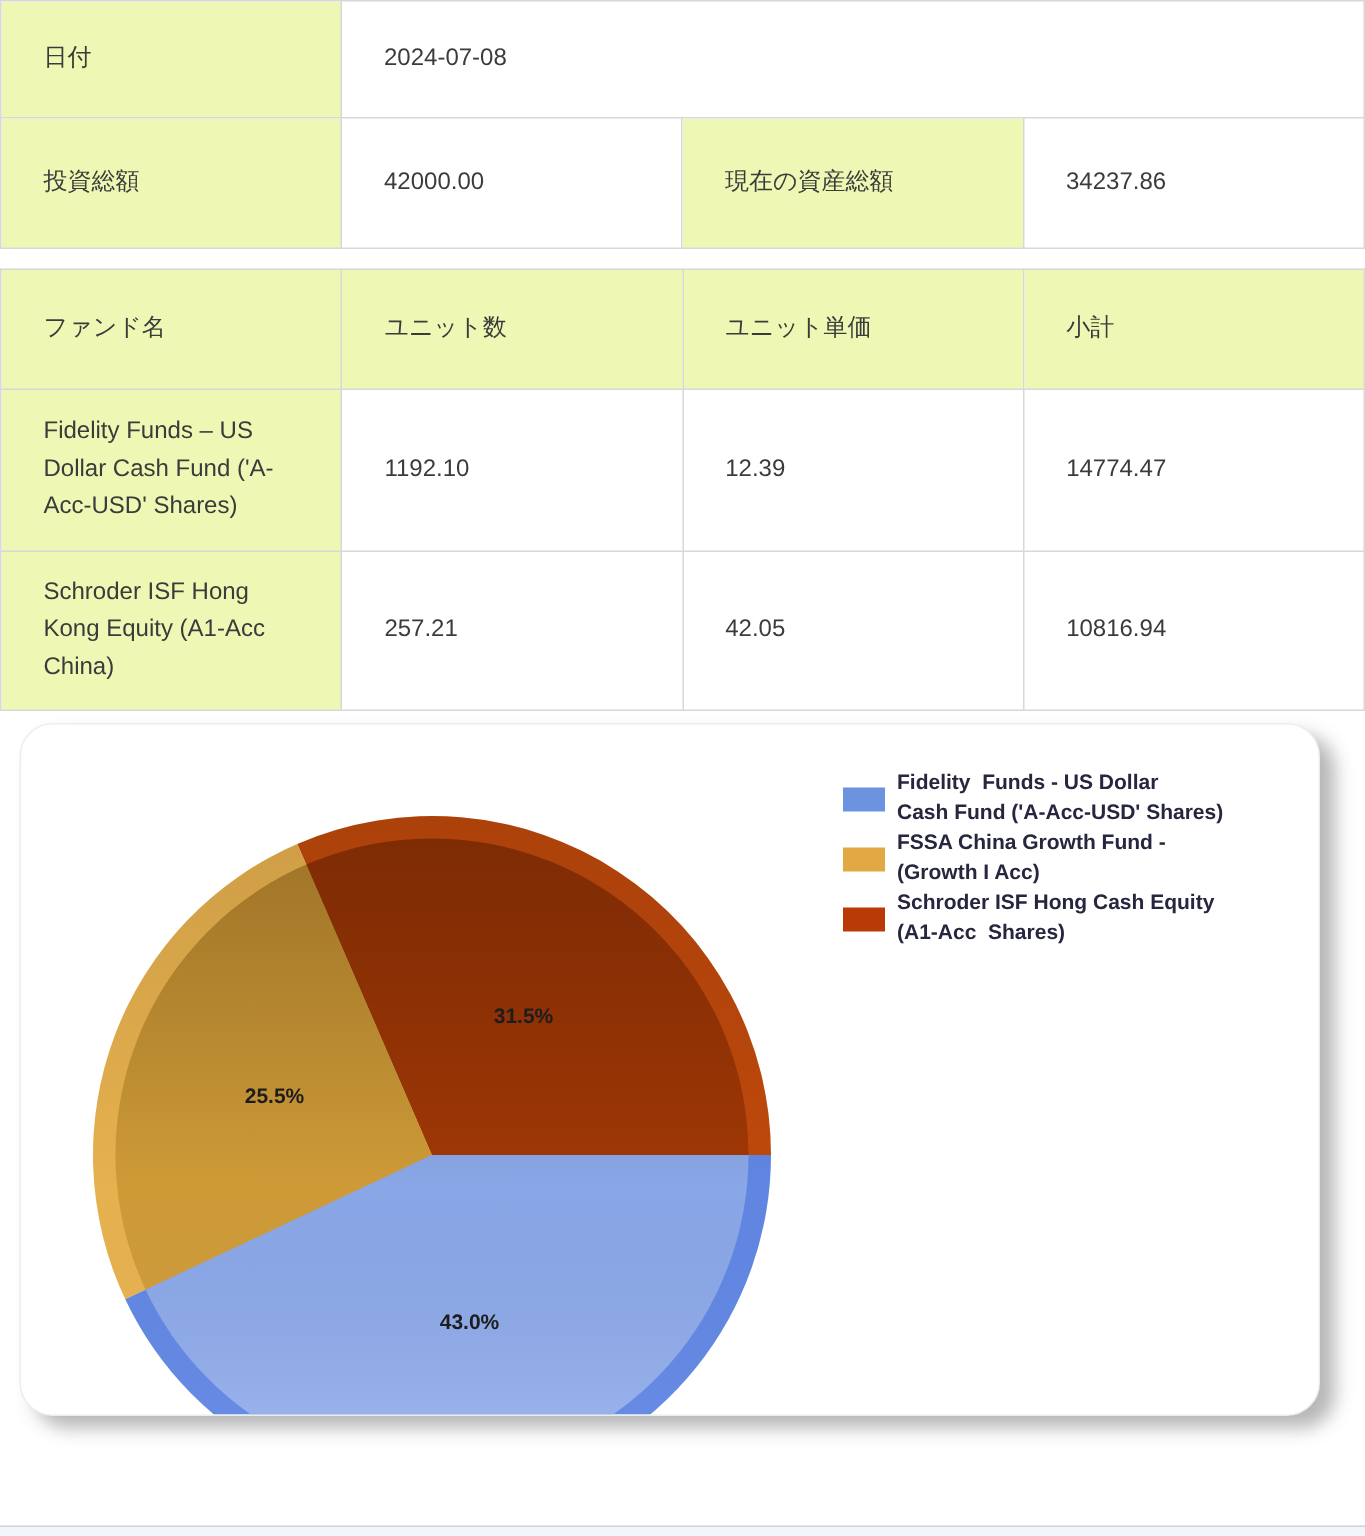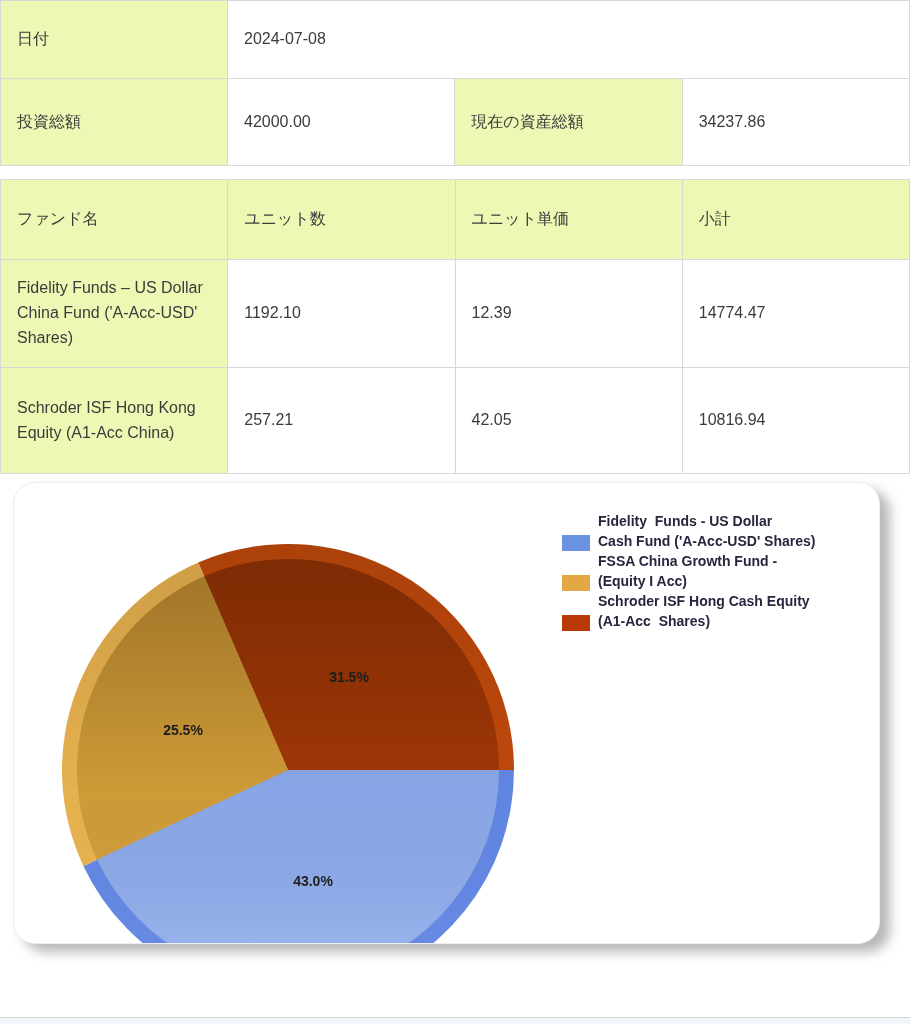--- a/index.html
+++ b/index.html
@@ -6,21 +6,21 @@
   body {
     width:910px; height:1024px; overflow:hidden; position:relative;
     background:#ffffff;
     font-family:"Liberation Sans","DejaVu Sans",sans-serif;
     color:#3b3b3b;
   }
   table { border-collapse:collapse; table-layout:fixed; width:910px; }
   td {
     border:1px solid #d8d8d8;
     font-size:16px; line-height:1.55;
-    padding:10px 16px; vertical-align:middle;
+    padding:10px 28px; vertical-align:middle;
     box-sizing:border-box; color:#3b3b3b;
     overflow:hidden;
   }
   td.label-cell { background:#eef8b4; }
   .summary-table { margin-bottom:13px; }
   .summary-table tr.row-date td { height:78px; }
   .summary-table tr.row-totals td { height:87px; }
   .funds-table { margin-bottom:8px; }
   .funds-table tr.head td { height:80px; }
   .funds-table tr.fund-row-0 td { height:108px; }
@@ -38,21 +38,21 @@
     overflow:hidden;
   }
   .pie-svg { position:absolute; left:0; top:0; }
   .pie-label {
     font-family:"Liberation Sans","DejaVu Sans",sans-serif;
     font-size:14px; font-weight:bold; fill:#1d1d1d;
   }
   .legend {
     position:absolute; left:548px; top:28px; width:312px;
   }
-  .legend-item { display:flex; align-items:flex-end; }
+  .legend-item { display:flex; align-items:center; }
   .legend-swatch {
     width:28px; height:16px; margin:3px 8px 0 0; flex:0 0 28px;
   }
   .legend-text {
     font-size:14px; font-weight:bold; line-height:20px;
     color:#26263e; white-space:pre-wrap;
   }
   .page-bottom-strip {
     position:absolute; left:0; top:1017px; width:910px; height:7px;
     background:#f2f6fc; border-top:1px solid #d2d2d2;
@@ -78,21 +78,21 @@
 
 <table class="funds-table">
   <tbody>
       <tr class="head">
     <td class="label-cell col-quarter">ファンド名</td>
     <td class="label-cell col-quarter">ユニット数</td>
     <td class="label-cell col-quarter">ユニット単価</td>
     <td class="label-cell col-quarter">小計</td>
   </tr>
   <tr class="fund-row-0">
-    <td class="label-cell">Fidelity Funds – US Dollar China Fund ('A-Acc-USD' Shares)</td>
+    <td class="label-cell">Fidelity Funds – US Dollar Cash Fund ('A-Acc-USD' Shares)</td>
     <td>1192.10</td>
     <td>12.39</td>
     <td>14774.47</td>
   </tr>
   <tr class="fund-row-2">
     <td class="label-cell">Schroder ISF Hong Kong Equity (A1-Acc China)</td>
     <td>257.21</td>
     <td>42.05</td>
     <td>10816.94</td>
   </tr>
@@ -124,21 +124,21 @@
     <text class="pie-label" x="299" y="403" text-anchor="middle">43.0%</text>
   </svg>
 
   <div class="legend">
     <div class="legend-item">
       <span class="legend-swatch" style="background: rgb(107, 147, 224);"></span>
       <span class="legend-text"><span>Fidelity  Funds - US Dollar</span><br><span>Cash Fund ('A-Acc-USD' Shares)</span></span>
     </div>
     <div class="legend-item">
       <span class="legend-swatch" style="background: rgb(226, 168, 68);"></span>
-      <span class="legend-text"><span>FSSA China Growth Fund -</span><br><span>(Equity I Acc)</span></span>
+      <span class="legend-text"><span>FSSA China Growth Fund -</span><br><span>(Growth I Acc)</span></span>
     </div>
     <div class="legend-item">
       <span class="legend-swatch" style="background: rgb(185, 58, 6);"></span>
       <span class="legend-text"><span>Schroder ISF Hong Cash Equity</span><br><span>(A1-Acc  Shares)</span></span>
     </div>
   </div>
 </div>
 
 <div class="page-bottom-strip"></div>
 

